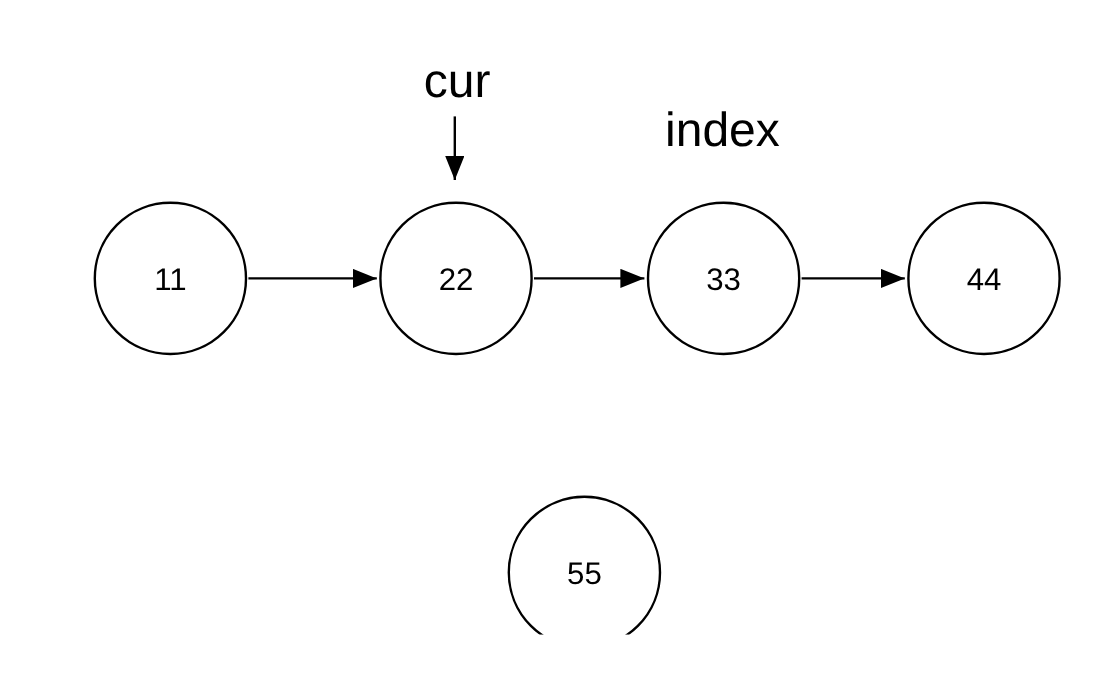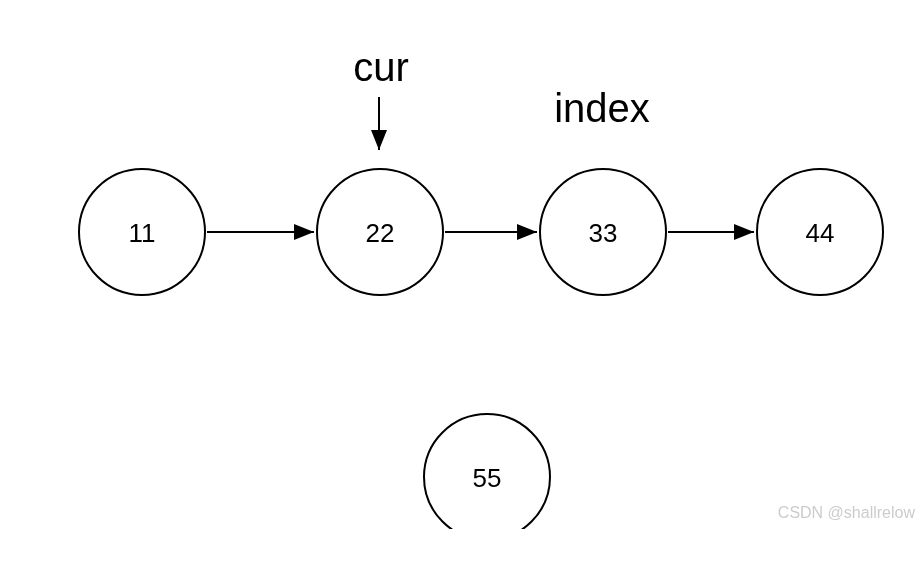--- a/index.html
+++ b/index.html
@@ -76,14 +76,13 @@
     <text class="node-text" x="820" y="242">44</text>
 
     <circle class="node-circle" cx="487" cy="477" r="63"></circle>
     <text class="node-text" x="487" y="487">55</text>
 
     <line class="edge" x1="207" y1="232" x2="314" y2="232" marker-end="url(#arrowhead)"></line>
     <line class="edge" x1="445" y1="232" x2="537" y2="232" marker-end="url(#arrowhead)"></line>
     <line class="edge" x1="668" y1="232" x2="754" y2="232" marker-end="url(#arrowhead)"></line>
   </svg>
 
-  <div class="watermark">CSDN @shallrelow</div>
 </div>
 
 </body></html>

